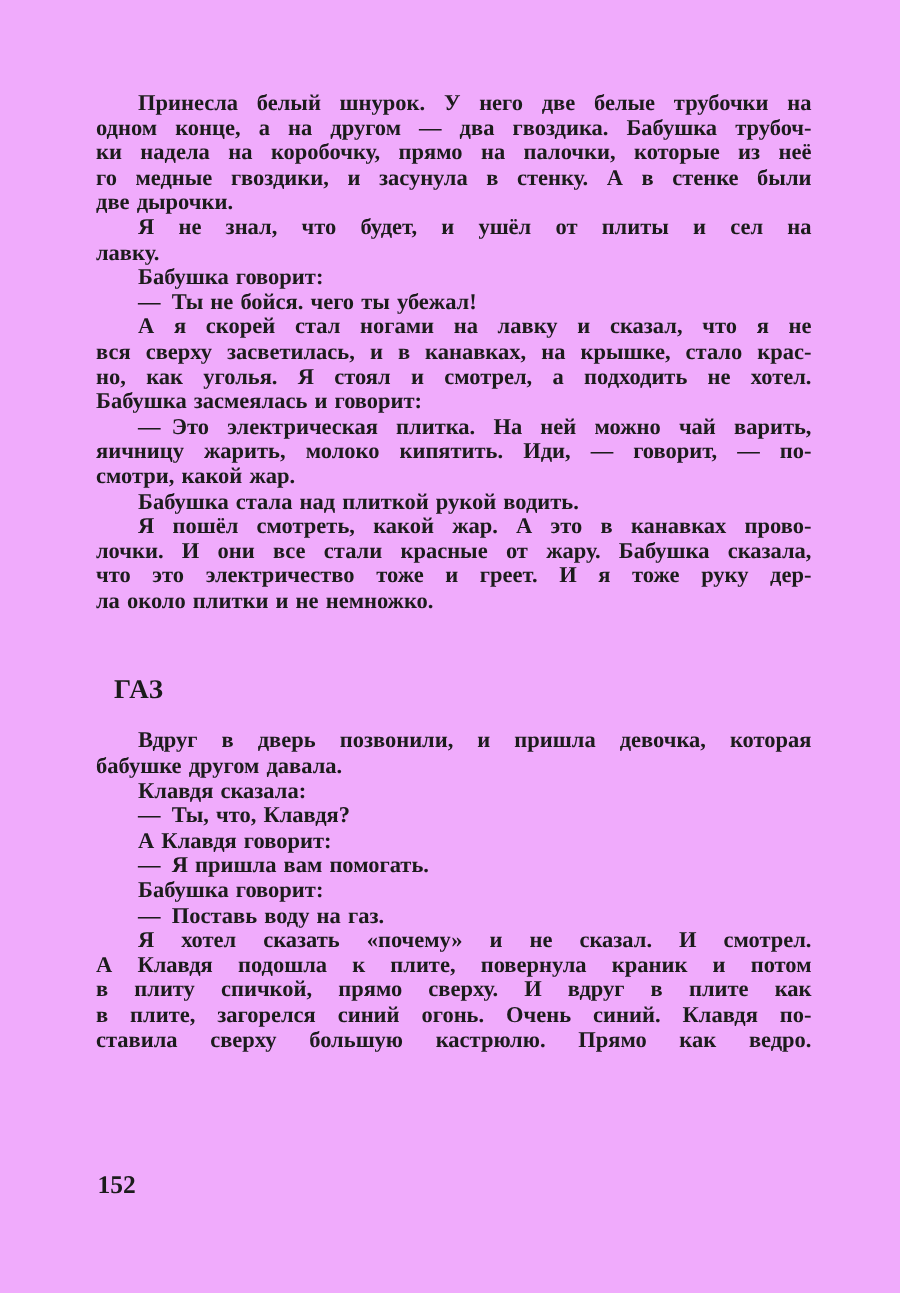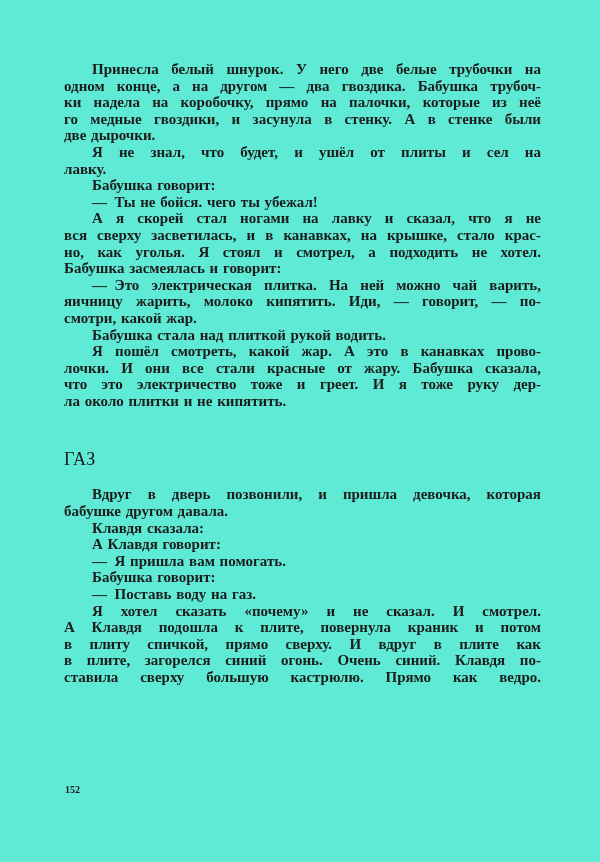--- a/index.html
+++ b/index.html
@@ -6,21 +6,21 @@
   html, body { width: 600px; height: 862px; }
   body {
     background: #fefefe;
     position: relative;
     overflow: hidden;
     font-family: "Liberation Serif", "DejaVu Serif", serif;
   }
   .page {
     position: absolute;
     inset: 0;
-    background: #5eead4;
+    background: #f0abfc;
   }
   .page-body {
     position: absolute;
     left: 64px;
     top: 61px;
     width: 477px;
     color: #1c1c1c;
     font-family: "Liberation Serif", "DejaVu Serif", serif;
     font-weight: 700;
     font-size: 15px;
@@ -33,32 +33,32 @@
   }
   .line.para-end {
     text-align-last: left;
   }
   .line.first {
     text-indent: 28px;
   }
   .section-heading {
     font-size: 18px;
     line-height: 20px;
-    margin: 40px 0 17px 0;
-    font-weight: 400;
+    margin: 40px 0 17px 12px;
+    font-weight: 700;
     letter-spacing: 0.6px;
     color: #1b1b1b;
   }
   .page-number {
     position: absolute;
     left: 65px;
     top: 781px;
     font-family: "Liberation Serif", "DejaVu Serif", serif;
     font-weight: 700;
-    font-size: 10px;
+    font-size: 17px;
     line-height: 17px;
     color: #1c1c1c;
   }
 </style>
 </head>
 <body>
 
 <div class="page">
   <main class="page-body">
       <section>
@@ -90,31 +90,34 @@
           <div class="line">яичницу жарить, молоко кипятить. Иди, — говорит, — по-</div>
           <div class="line para-end">смотри, какой жар.</div>
         </div>
         <div class="para">
           <div class="line first para-end">Бабушка стала над плиткой рукой водить.</div>
         </div>
         <div class="para">
           <div class="line first">Я пошёл смотреть, какой жар. А это в канавках прово-</div>
           <div class="line">лочки. И они все стали красные от жару. Бабушка сказала,</div>
           <div class="line">что это электричество тоже и греет. И я тоже руку дер-</div>
-          <div class="line para-end">ла около плитки и не кипятить.</div>
+          <div class="line para-end">ла около плитки и не немножко.</div>
         </div>
       </section>
       <section>
         <h2 class="section-heading">ГАЗ</h2>
         <div class="para">
           <div class="line first">Вдруг в дверь позвонили, и пришла девочка, которая</div>
           <div class="line para-end">бабушке другом давала.</div>
         </div>
         <div class="para">
           <div class="line first para-end">Клавдя сказала:</div>
+        </div>
+        <div class="para">
+          <div class="line first para-end">— Ты, что, Клавдя?</div>
         </div>
         <div class="para">
           <div class="line first para-end">А Клавдя говорит:</div>
         </div>
         <div class="para">
           <div class="line first para-end">— Я пришла вам помогать.</div>
         </div>
         <div class="para">
           <div class="line first para-end">Бабушка говорит:</div>
         </div>

